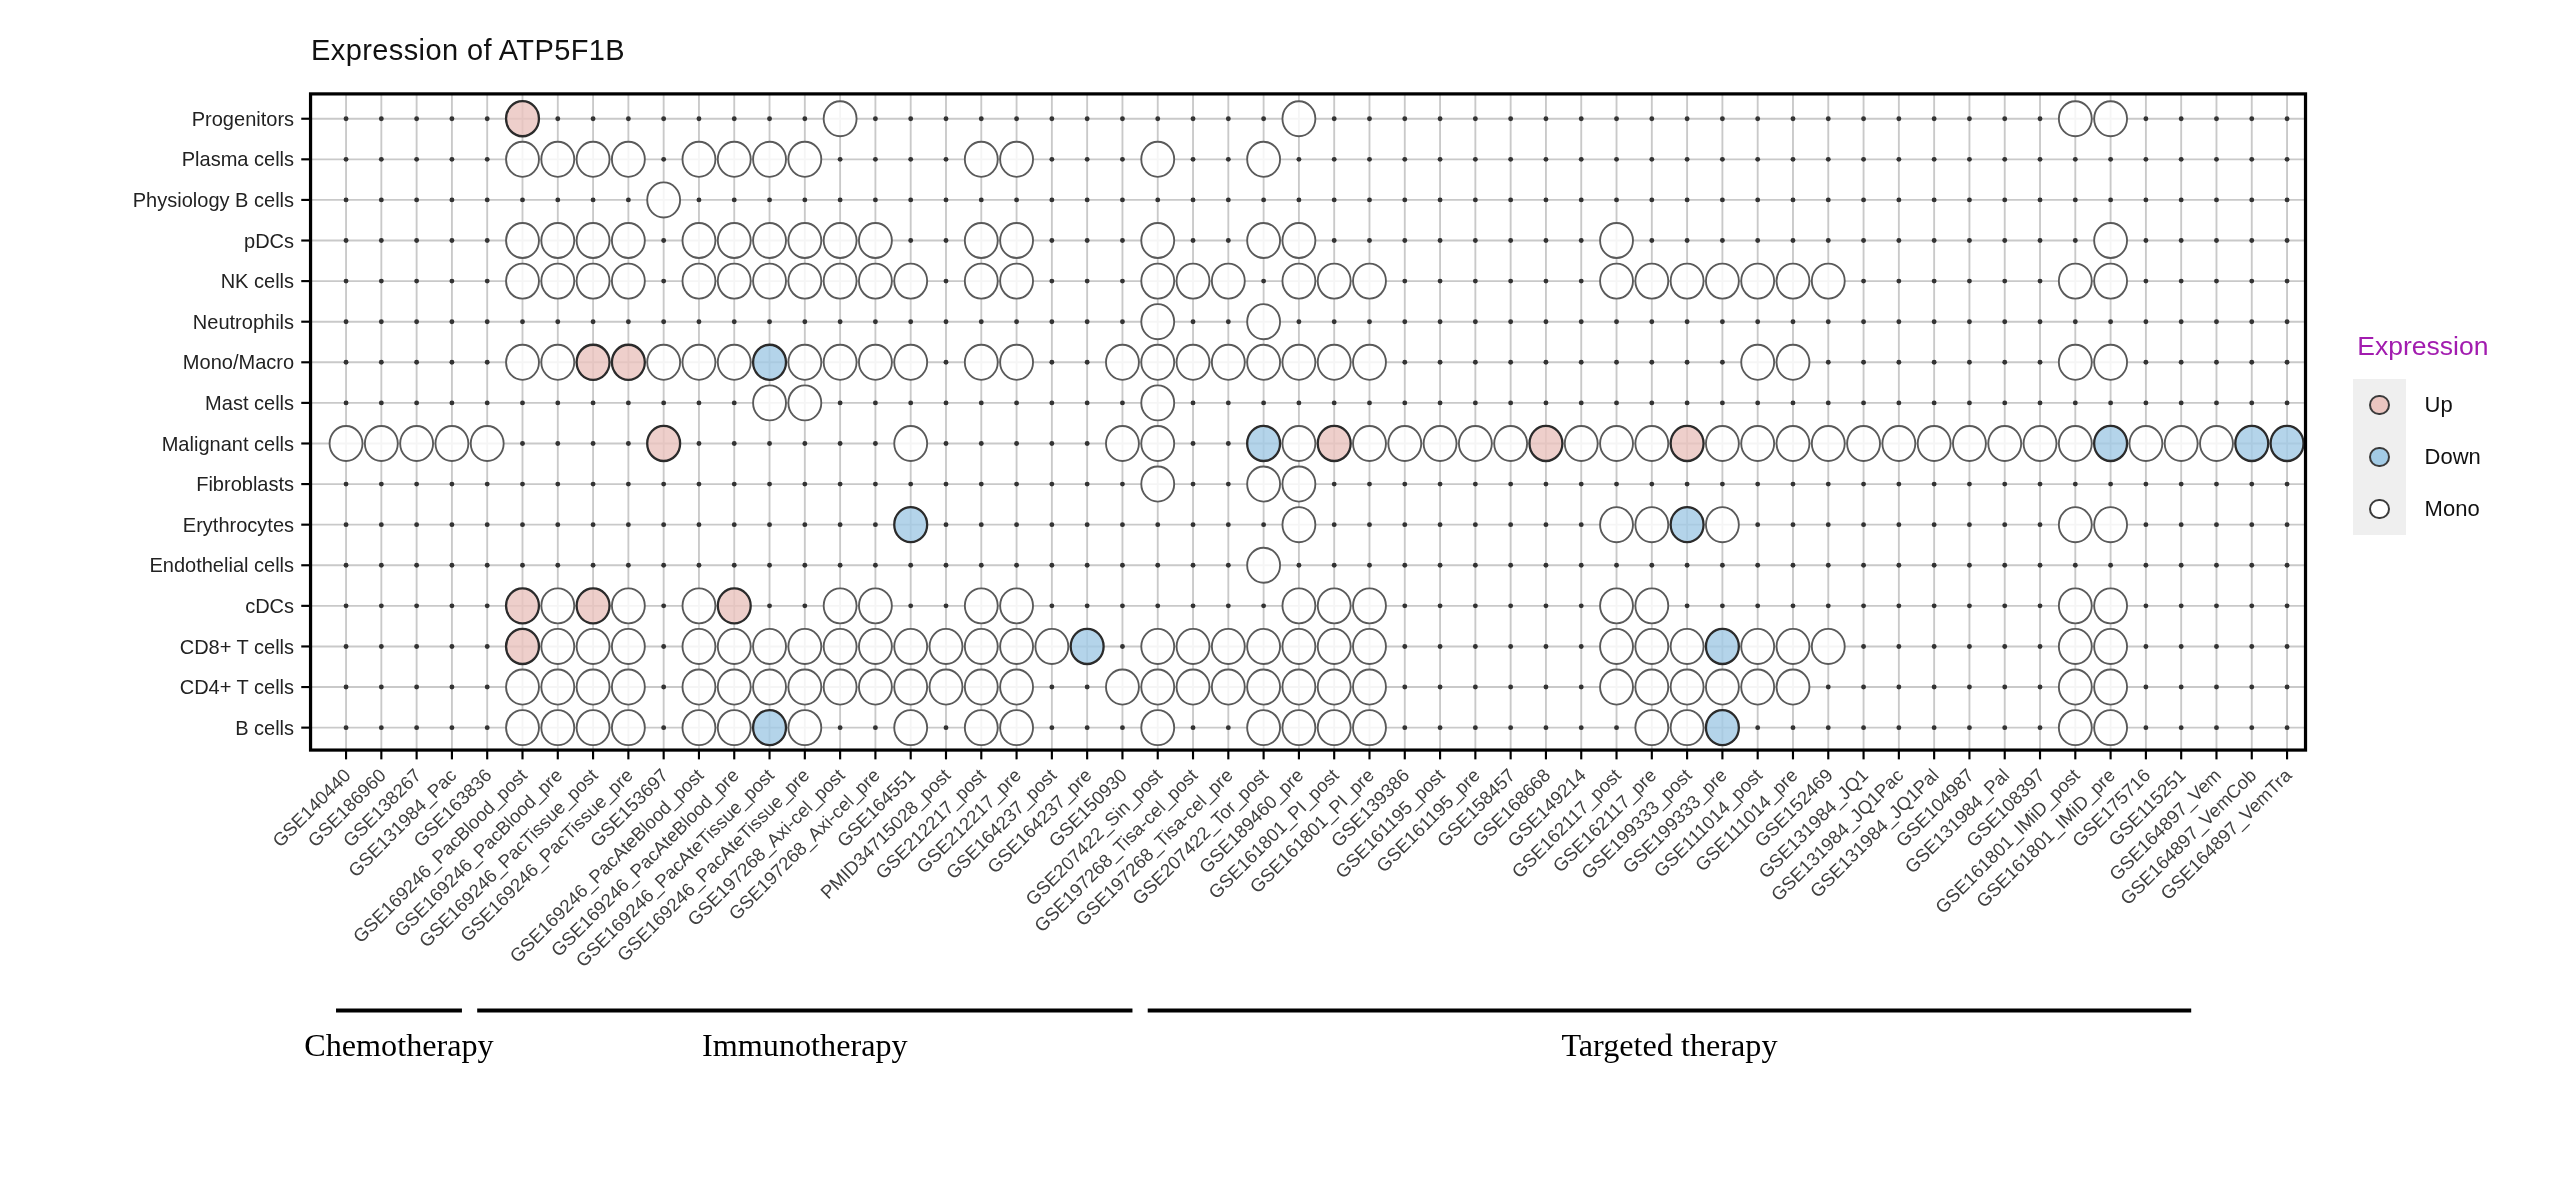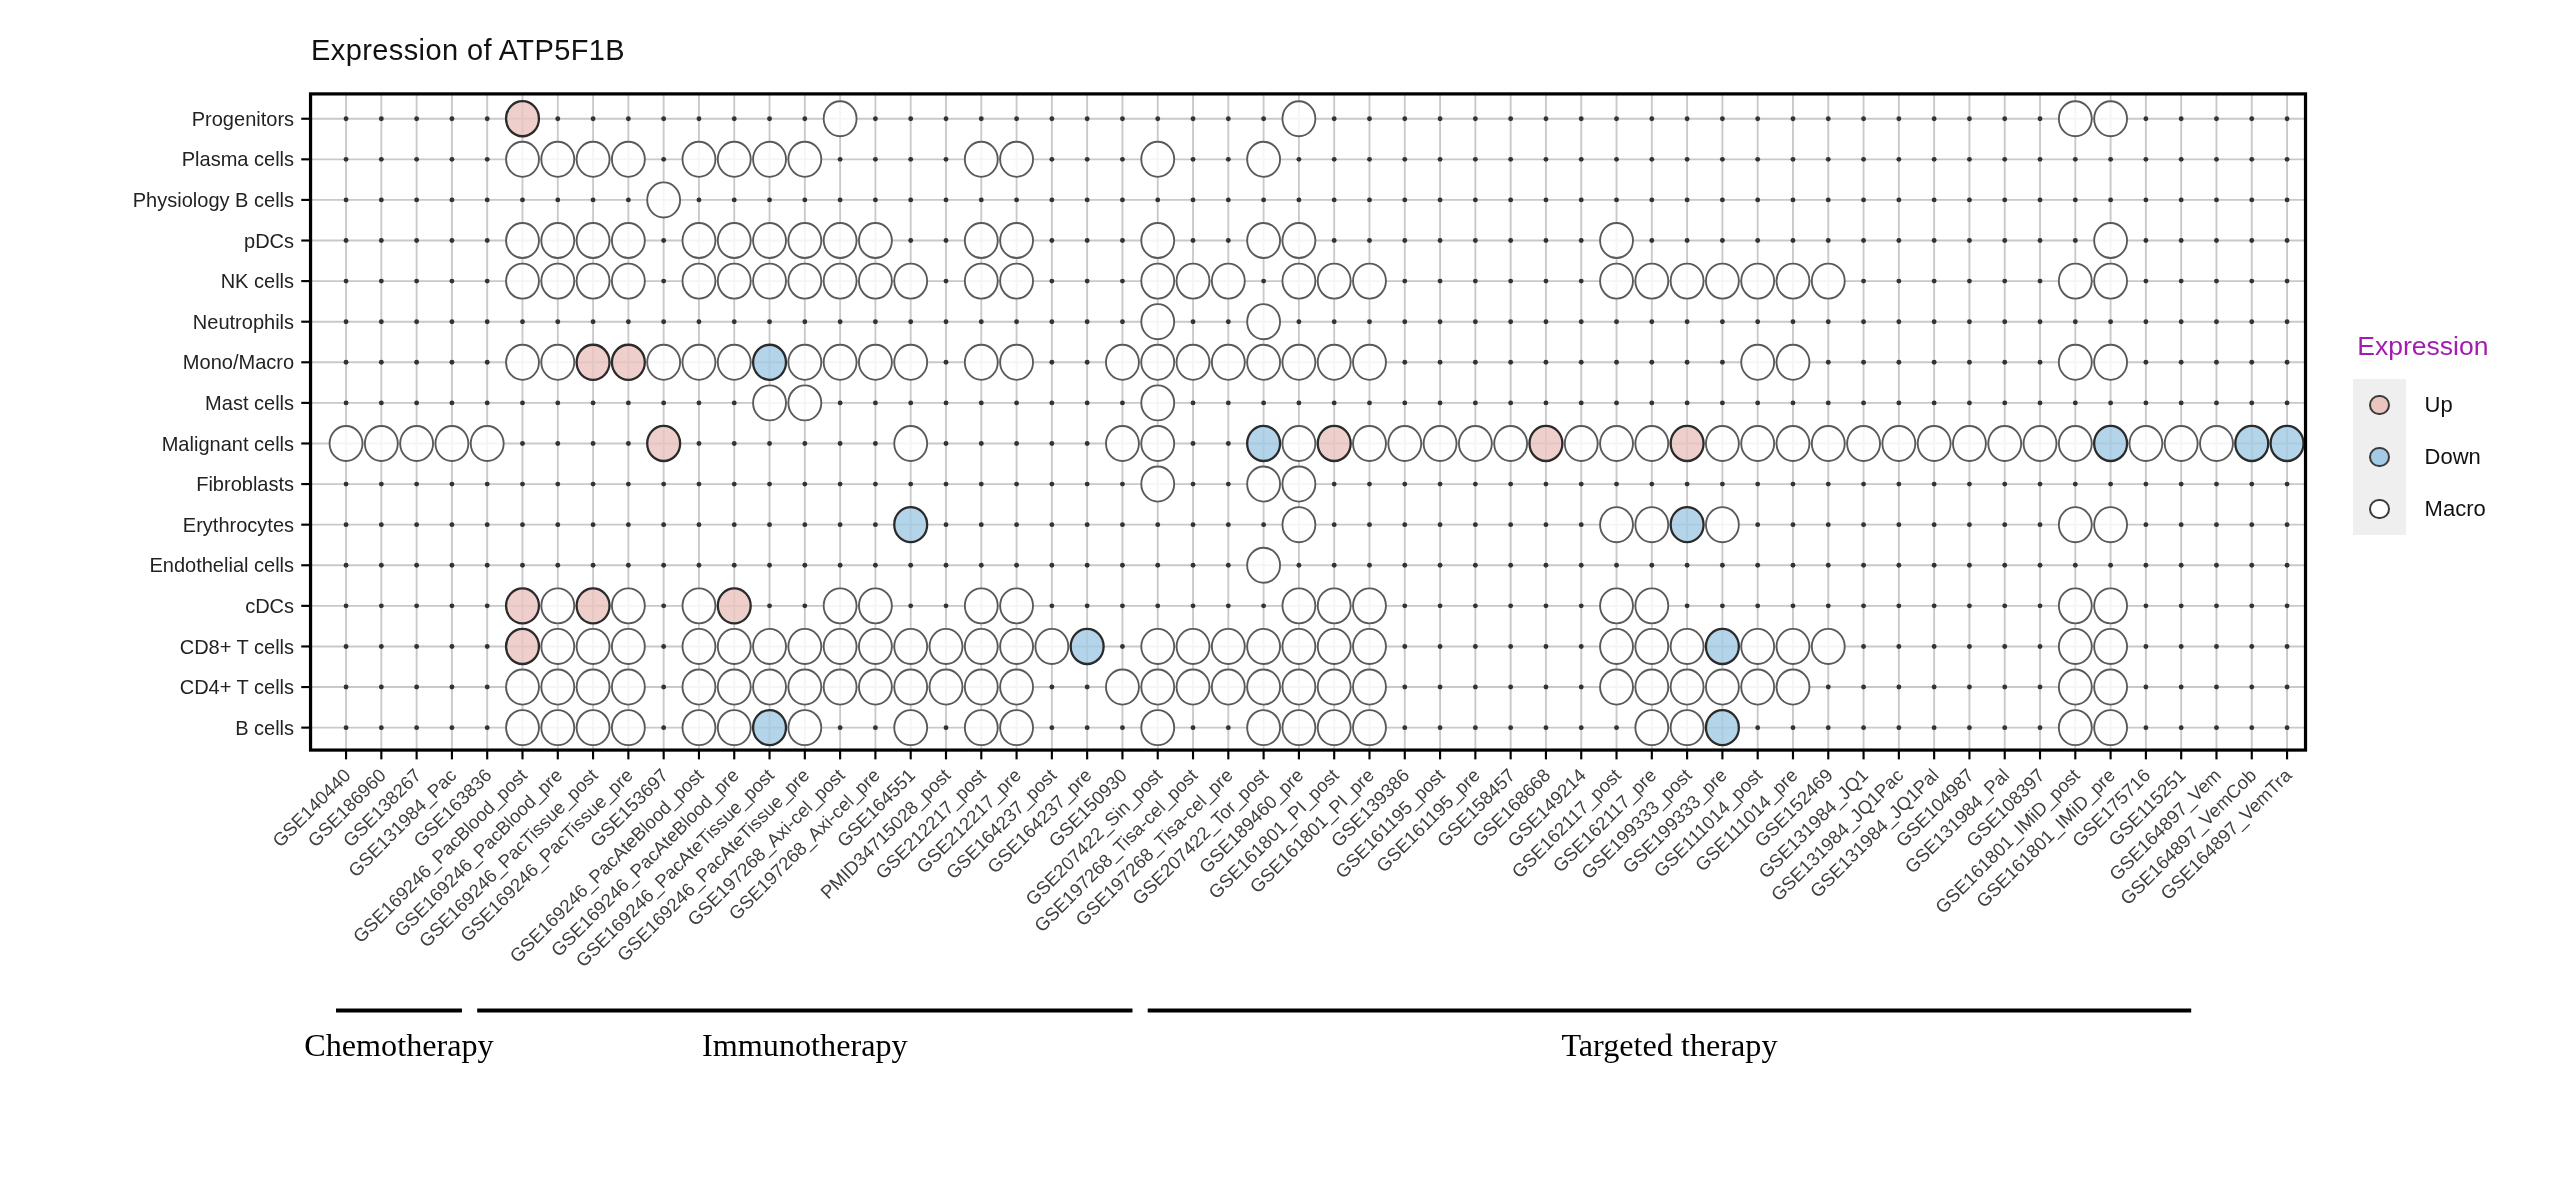--- a/index.html
+++ b/index.html
@@ -1152,18 +1152,18 @@
         <div class="legend-item">
           <div class="key-cell">
             <span class="key-dot" style="background: rgb(163, 203, 229);"></span>
           </div>
           <span class="legend-label">Down</span>
         </div>
         <div class="legend-item">
           <div class="key-cell">
             <span class="key-dot" style="background: rgb(255, 255, 255);"></span>
           </div>
-          <span class="legend-label">Macro</span>
+          <span class="legend-label">Mono</span>
         </div>
       </div>
   </div>
 </div>
 
 
 </body></html>

